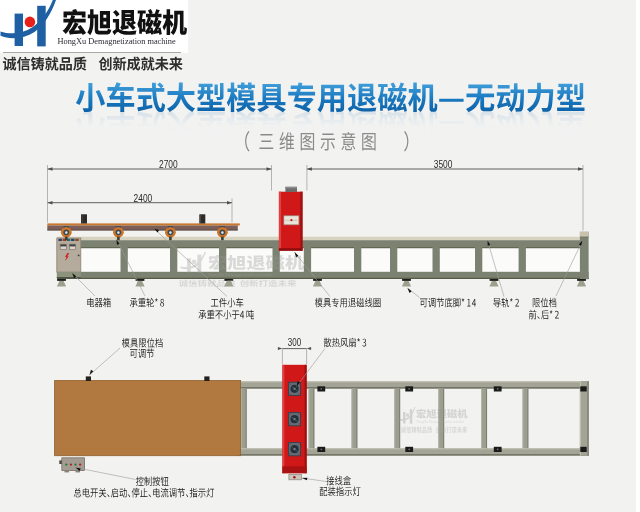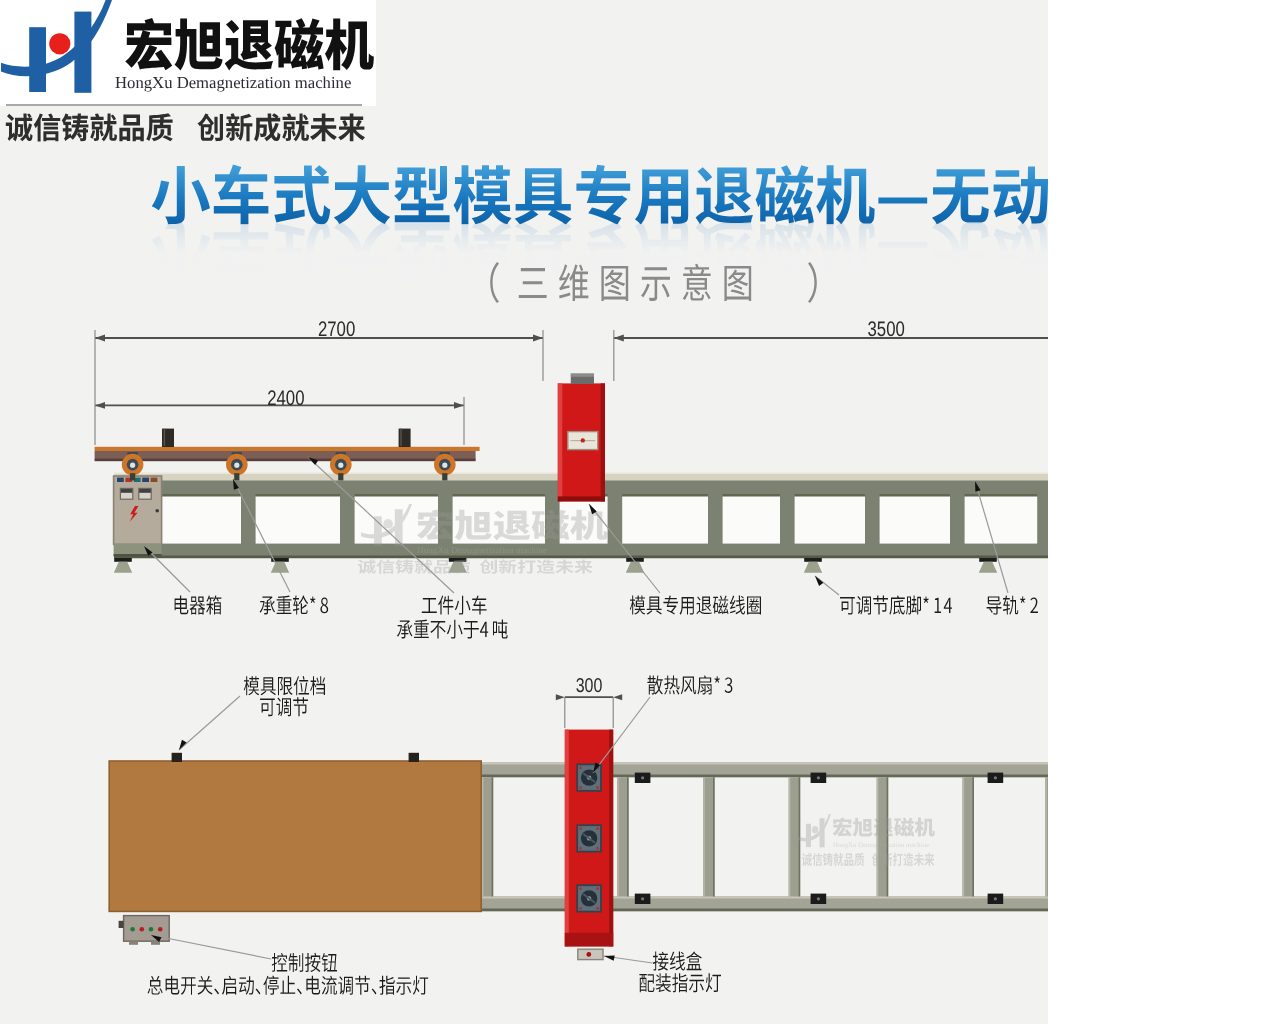--- a/index.html
+++ b/index.html
@@ -1,14 +1,14 @@
 <!DOCTYPE html>
 <html><head><meta charset="utf-8"><style>
 html,body{margin:0;padding:0;}
-#page{position:relative;width:524px;height:512px;background:#f2f2f1;overflow:hidden;}
+#page{position:relative;width:636px;height:512px;background:#f2f2f1;overflow:hidden;}
 svg{position:absolute;left:0;top:0;}
 </style></head><body>
 <div id="page">
     <svg width="640" height="512" viewBox="0 0 640 512">
       <rect x="0" y="0" width="188" height="53" fill="#ffffff"></rect>
       <g>
 <path d="M 56,0 C 51,14 44,25.5 34.5,32 C 24,38.8 10,39.8 0.5,35.8 L 0.5,31.4 C 10,34.8 23,33.8 32,27.6 C 41.5,21 48.7,11 52.8,0 Z" fill="#1f5fa4"></path>
 <rect x="14.6" y="13.6" width="8.4" height="32.4" fill="#1f5fa4"></rect>
 <rect x="37.2" y="5.8" width="8.5" height="40.6" fill="#1f5fa4"></rect>
 <circle cx="29.9" cy="21.9" r="5.3" fill="#e8201c"></circle>

